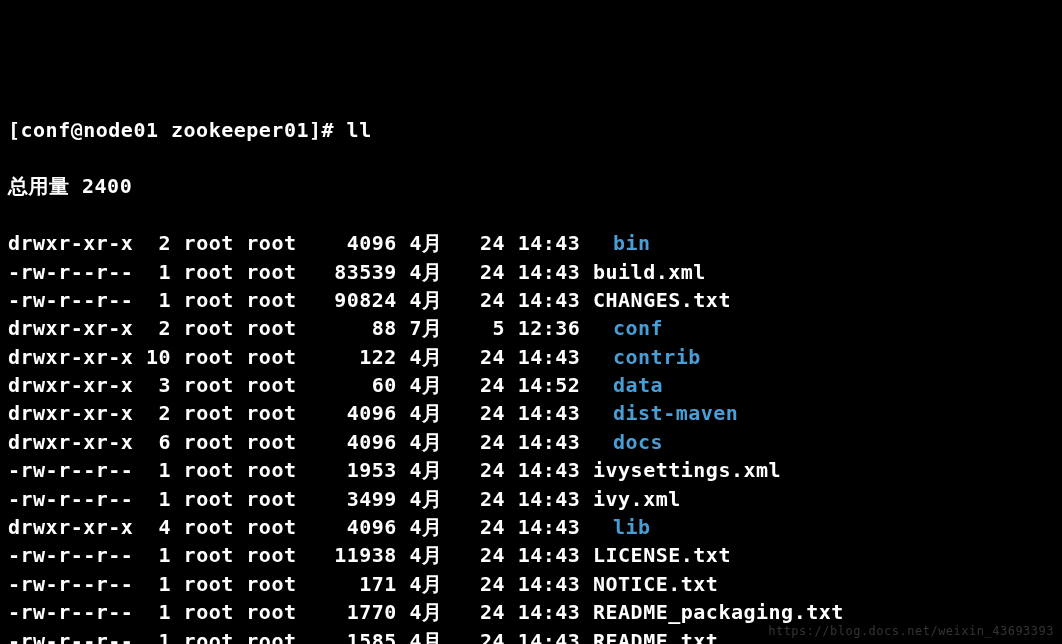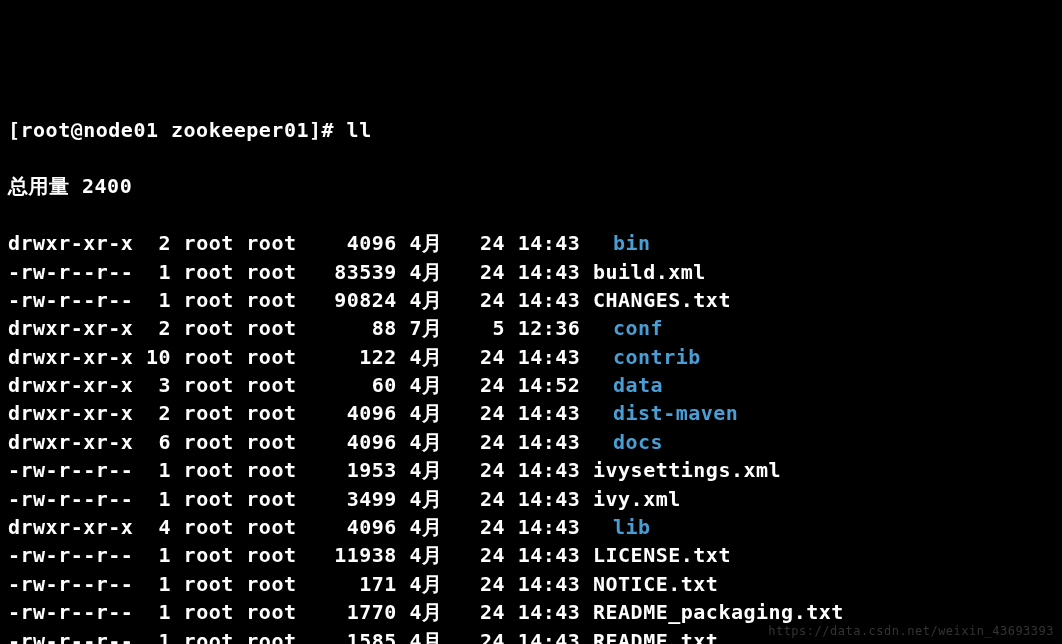--- a/index.html
+++ b/index.html
@@ -24,19 +24,19 @@
       color: #666;
       font-weight: normal;
       opacity: 0.5;
     }
   </style>
 </head>
 <body>
 
 
 
-<span class="prompt-line">[root@node01 zookeeper01]# ll</span>
+<span class="prompt-line">[conf@node01 zookeeper01]# ll</span>
 <span class="prompt-line">总用量 2400</span>
 <div id="listing"><div><span>drwxr-xr-x</span> <span> 2</span> <span>root</span> <span>root</span> <span>   4096</span> <span>4月 </span> <span> 24</span> <span>14:43</span> <span class="dir">bin</span></div><div><span>-rw-r--r--</span> <span> 1</span> <span>root</span> <span>root</span> <span>  83539</span> <span>4月 </span> <span> 24</span> <span>14:43</span> <span class="">build.xml</span></div><div><span>-rw-r--r--</span> <span> 1</span> <span>root</span> <span>root</span> <span>  90824</span> <span>4月 </span> <span> 24</span> <span>14:43</span> <span class="">CHANGES.txt</span></div><div><span>drwxr-xr-x</span> <span> 2</span> <span>root</span> <span>root</span> <span>     88</span> <span>7月 </span> <span>  5</span> <span>12:36</span> <span class="dir">conf</span></div><div><span>drwxr-xr-x</span> <span>10</span> <span>root</span> <span>root</span> <span>    122</span> <span>4月 </span> <span> 24</span> <span>14:43</span> <span class="dir">contrib</span></div><div><span>drwxr-xr-x</span> <span> 3</span> <span>root</span> <span>root</span> <span>     60</span> <span>4月 </span> <span> 24</span> <span>14:52</span> <span class="dir">data</span></div><div><span>drwxr-xr-x</span> <span> 2</span> <span>root</span> <span>root</span> <span>   4096</span> <span>4月 </span> <span> 24</span> <span>14:43</span> <span class="dir">dist-maven</span></div><div><span>drwxr-xr-x</span> <span> 6</span> <span>root</span> <span>root</span> <span>   4096</span> <span>4月 </span> <span> 24</span> <span>14:43</span> <span class="dir">docs</span></div><div><span>-rw-r--r--</span> <span> 1</span> <span>root</span> <span>root</span> <span>   1953</span> <span>4月 </span> <span> 24</span> <span>14:43</span> <span class="">ivysettings.xml</span></div><div><span>-rw-r--r--</span> <span> 1</span> <span>root</span> <span>root</span> <span>   3499</span> <span>4月 </span> <span> 24</span> <span>14:43</span> <span class="">ivy.xml</span></div><div><span>drwxr-xr-x</span> <span> 4</span> <span>root</span> <span>root</span> <span>   4096</span> <span>4月 </span> <span> 24</span> <span>14:43</span> <span class="dir">lib</span></div><div><span>-rw-r--r--</span> <span> 1</span> <span>root</span> <span>root</span> <span>  11938</span> <span>4月 </span> <span> 24</span> <span>14:43</span> <span class="">LICENSE.txt</span></div><div><span>-rw-r--r--</span> <span> 1</span> <span>root</span> <span>root</span> <span>    171</span> <span>4月 </span> <span> 24</span> <span>14:43</span> <span class="">NOTICE.txt</span></div><div><span>-rw-r--r--</span> <span> 1</span> <span>root</span> <span>root</span> <span>   1770</span> <span>4月 </span> <span> 24</span> <span>14:43</span> <span class="">README_packaging.txt</span></div><div><span>-rw-r--r--</span> <span> 1</span> <span>root</span> <span>root</span> <span>   1585</span> <span>4月 </span> <span> 24</span> <span>14:43</span> <span class="">README.txt</span></div></div>
-<div class="watermark">https://data.csdn.net/weixin_43693393</div>
+<div class="watermark">https://blog.docs.net/weixin_43693393</div>
 
 
 
 
 </body></html>

